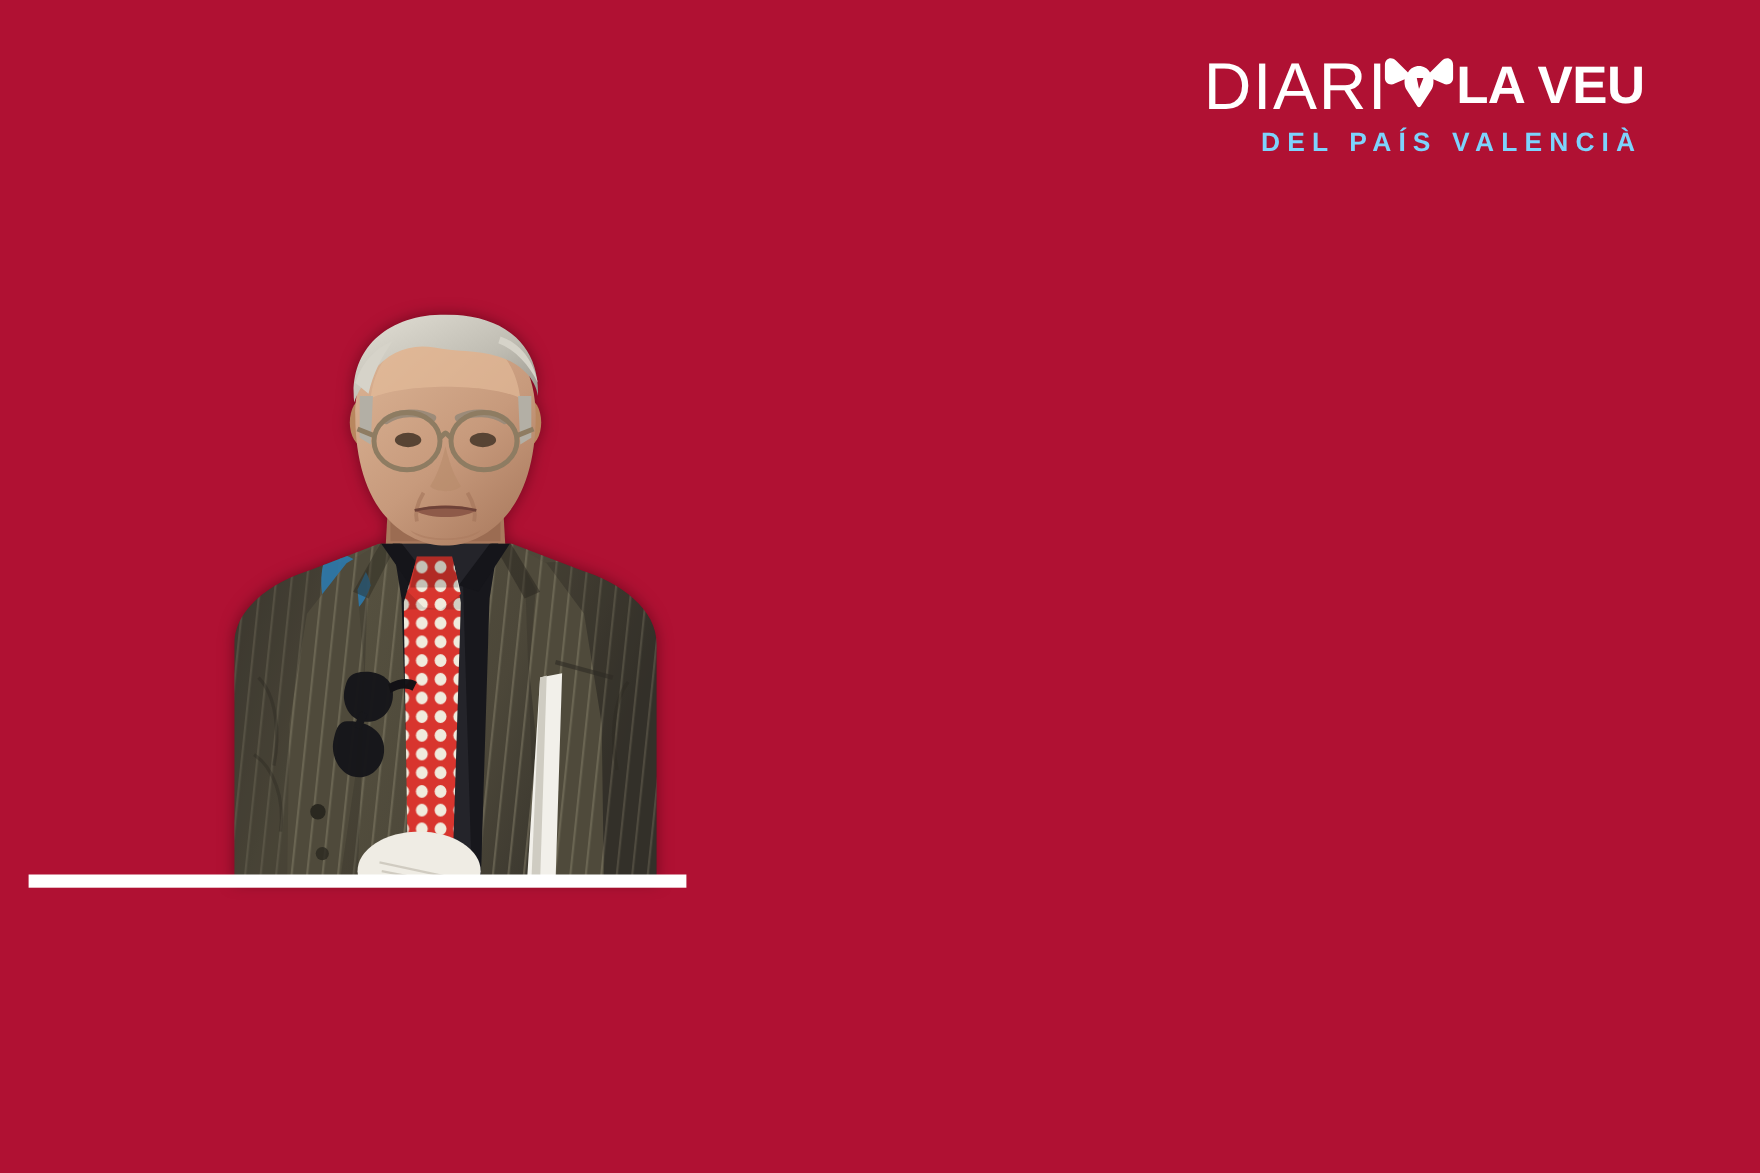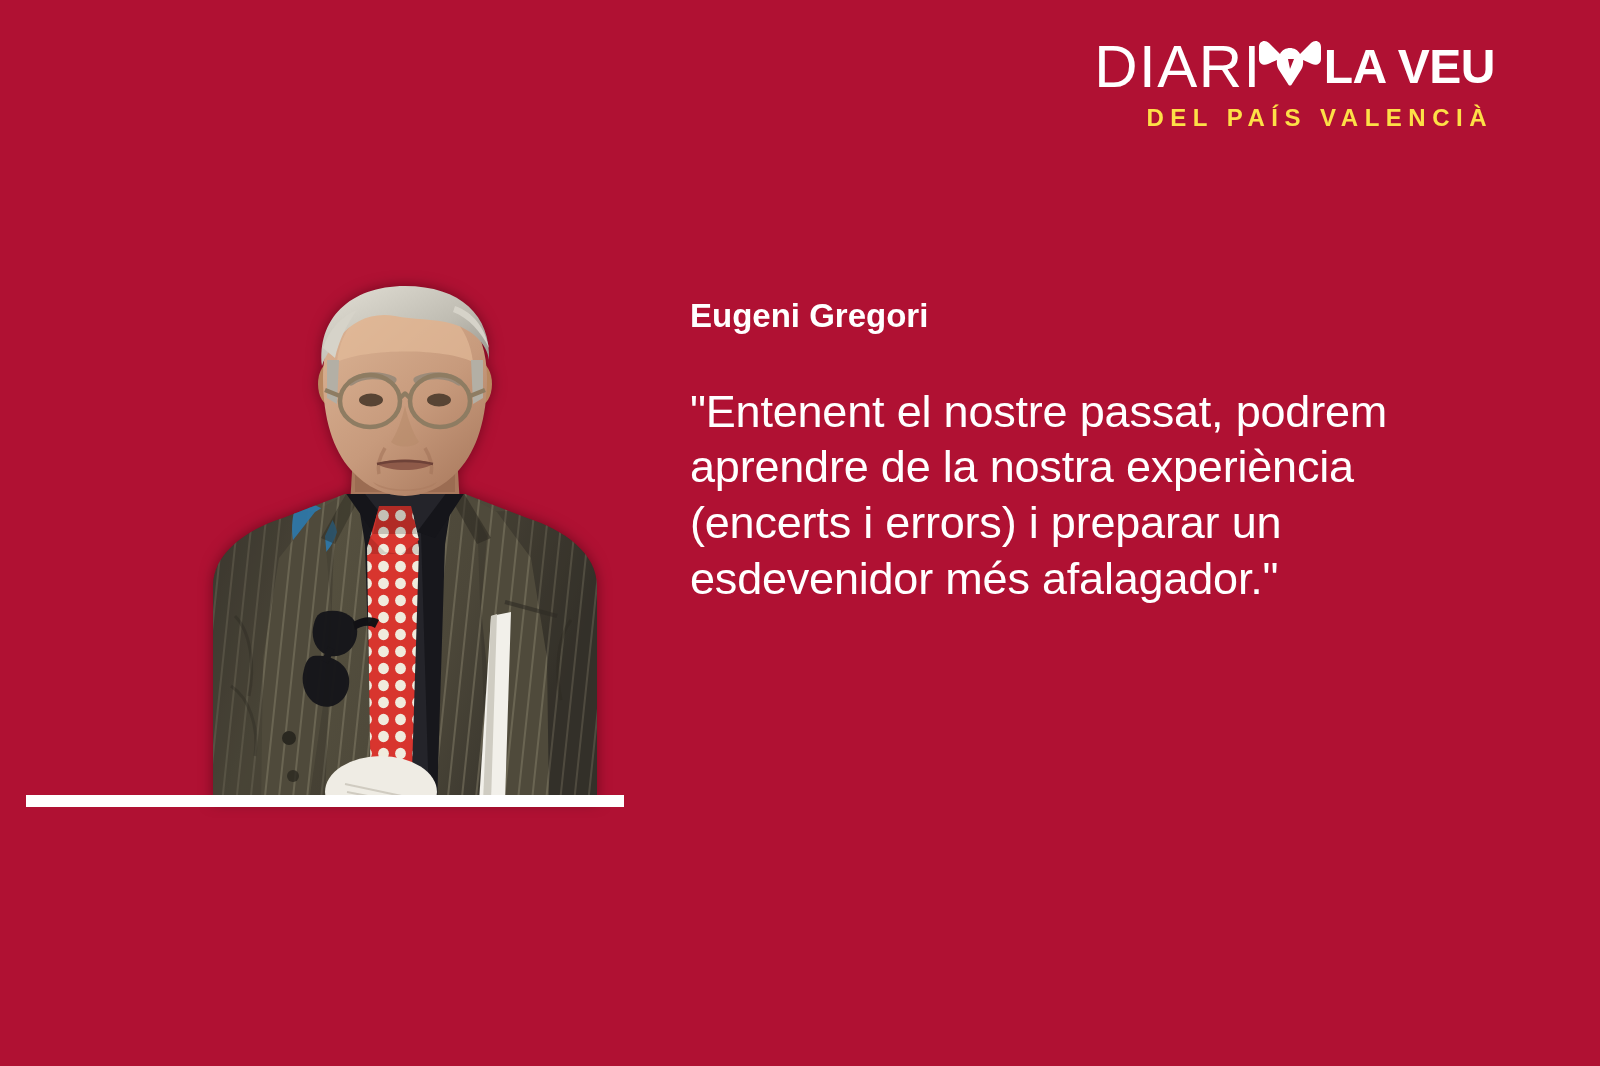--- a/index.html
+++ b/index.html
@@ -23,20 +23,21 @@
     left: 1005px;
     width: 490px;
     height: 100px;
   }
   .logo-row {
     display: flex;
     align-items: center;
     justify-content: flex-end;
     height: 66px;
     line-height: 1;
+    margin-top: 12px;
   }
   .logo-diari {
     color: #ffffff;
     font-size: 60px;
     font-weight: 300;
     letter-spacing: 1.5px;
     font-family: "Liberation Sans", sans-serif;
   }
   .logo-bird {
     width: 72px;
@@ -47,21 +48,21 @@
   }
   .logo-laveu {
     color: #ffffff;
     font-size: 48px;
     font-weight: bold;
     letter-spacing: -0.5px;
     font-family: "Liberation Sans", sans-serif;
   }
   .logo-sub {
     text-align: right;
-    color: #fde047;
+    color: #7dd3fc;
     font-size: 24px;
     font-weight: bold;
     letter-spacing: 6.5px;
     padding-right: 2px;
     margin-top: 4px;
     font-family: "Liberation Sans", sans-serif;
   }
 
   
   .text-block {
@@ -266,21 +267,14 @@
 
       <path d="M172 178 C186 172, 214 172, 228 178 C214 186, 186 186, 172 178 Z" fill="#8E5A49"></path>
       <path d="M172 178 C188 174, 212 174, 228 178" stroke="#6E4238" stroke-width="2.5" fill="none"></path>
 
       <path d="M168 196 C184 206, 216 206, 232 196 C224 208, 176 208, 168 196 Z" fill="#A9795D" opacity="0.5"></path>
     </svg>
   </div>
 
   <div class="white-rule"></div>
 
-  <div class="text-block">
-    <div class="speaker-name">Eugeni Gregori</div>
-    <div class="quote">"Entenent el nostre passat, podrem
-aprendre de la nostra experiència
-(encerts i errors) i preparar un
-esdevenidor més afalagador."</div>
-  </div>
 
 </div>
 
 </body></html>

